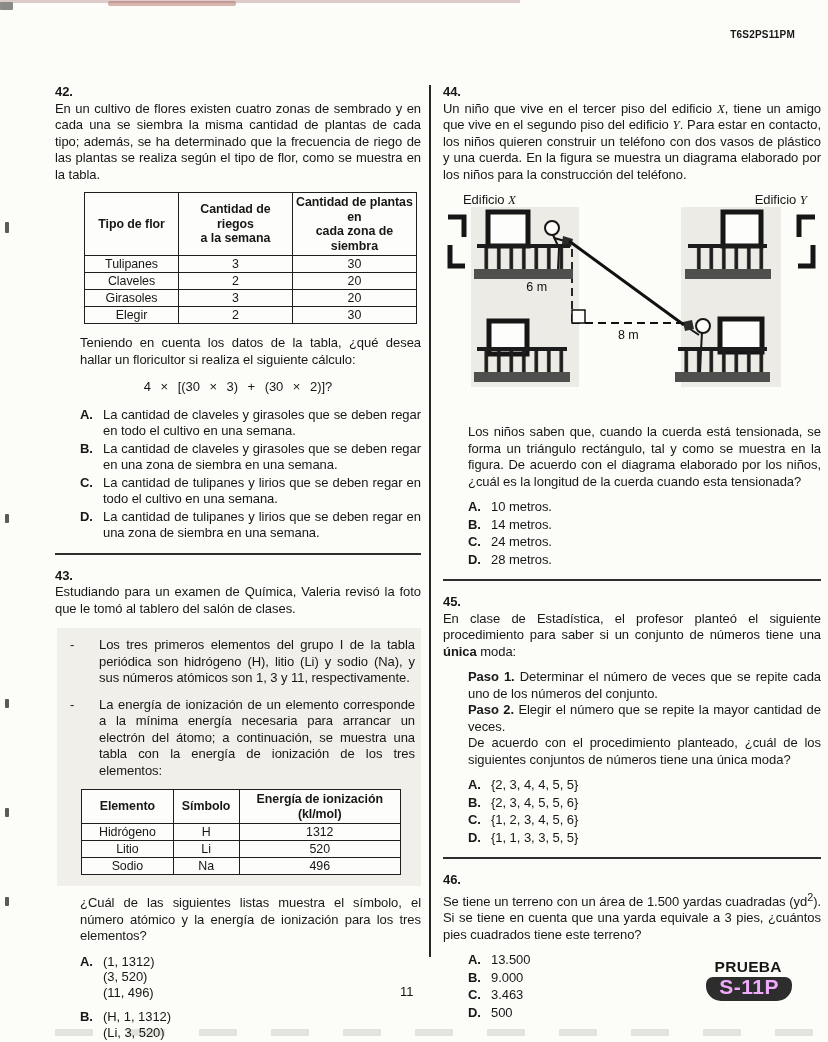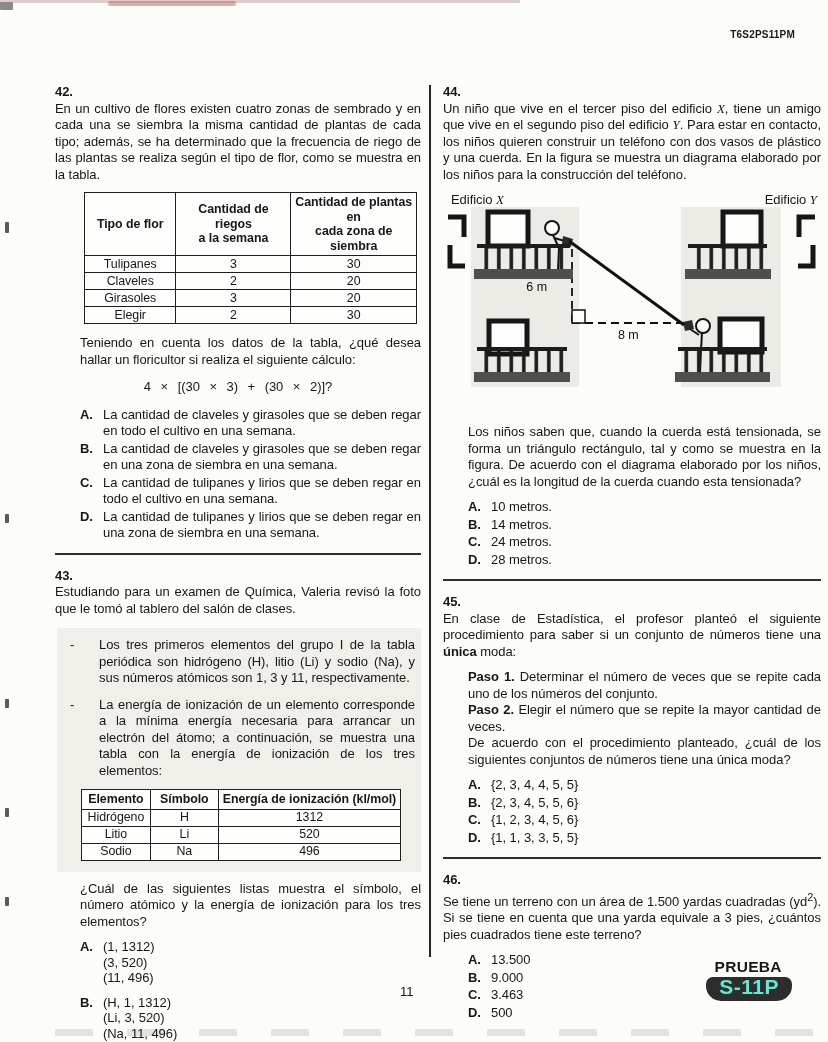--- a/index.html
+++ b/index.html
@@ -21,47 +21,47 @@
   .opt{display:flex;margin-left:25px;margin-bottom:1px;}
   .opt-letter{width:23px;font-weight:700;flex-shrink:0;}
   .opt-text{flex:1;text-align:justify;}
   .opt-lines{flex:1;line-height:15.5px;}
   .opt-block{margin-bottom:9px;}
   .formula{text-align:center;margin:11px 0 11px;word-spacing:6px;}
   .sep{border:none;border-top:2.3px solid #2e2e2e;margin:11px 0 13px;}
   .ital-serif{font-family:"Liberation Serif",serif;font-style:italic;}
   
   table{border-collapse:collapse;font-size:12.4px;background:#fdfdfb;}
-  th,td{border:1.6px solid #1e1e1e;text-align:center;padding:0 5px;}
+  th,td{border:1.6px solid #1e1e1e;text-align:center;padding:0 17px;}
   th{white-space:pre-line;font-weight:700;line-height:14.5px;padding:2px 3px;vertical-align:middle;}
   td{height:16px;line-height:15px;}
   .t42{margin:3px 0 11px 29px;width:333px;}
   .t42 .c1{width:88px;}.t42 .c2{width:115px;}.t42 .c3{width:127px;}
   .t43{margin:4px 4px 4px 20px;width:320px;}
   .t43 .c1{width:62px;}.t43 .c2{width:63px;}.t43 .c3{width:193px;}
   
   .board{background:#f1efe9;padding:9px 6px 7px 4px;margin:11px 0 9px 2px;}
   .bullet{display:flex;margin-bottom:10px;}
   .bullet-dash{width:29px;padding-left:9px;flex-shrink:0;}
   .bullet-text{flex:1;text-align:justify;}
   
   .step{margin:0 0 0 25px;text-align:justify;}
   .bold{font-weight:700;}
   
   .diagram{position:relative;height:224px;margin:3px 0 8px;}
   .bldg-label{position:absolute;top:0;font-size:13px;}
-  .bldg-label-x{left:8px;}
-  .bldg-label-y{right:4px;}
+  .bldg-label-x{left:20px;}
+  .bldg-label-y{right:14px;}
   .diagram svg{position:absolute;left:0;top:15px;}
   
   .header-code{position:absolute;top:27px;right:33px;font-weight:700;font-size:10px;letter-spacing:0.2px;}
   .page-number{position:absolute;top:984px;left:400px;font-weight:400;font-size:13px;}
   .prueba{position:absolute;right:36px;bottom:41px;text-align:center;}
   .prueba-top{font-weight:700;font-size:15.5px;letter-spacing:0.3px;margin-right:2px;}
-  .prueba-badge{margin-top:1px;background:#2d2d2d;color:#5eead4;font-weight:700;font-size:21px;
+  .prueba-badge{margin-top:1px;background:#2d2d2d;color:#f0abfc;font-weight:700;font-size:21px;
         padding:2px 13px 6px;border-radius:7px 7px 15px 15px;letter-spacing:0.5px;}
   
   .art{position:absolute;}
   .art-top-line{left:0;top:0;width:520px;height:3px;background:rgba(150,90,90,0.30);}
   .art-top-smudge{left:108px;top:1px;width:128px;height:5px;background:rgba(170,95,85,0.45);border-radius:2px;}
   .art-corner{left:0;top:2px;width:13px;height:8px;background:#8a8a88;border-radius:1px;}
   .edge-dash{left:5px;width:4px;background:#5a5a58;border-radius:1px;}
   .art-bottom-band{left:55px;top:1029px;width:770px;height:7px;opacity:.55;
       background:repeating-linear-gradient(90deg,#cfcfc9 0 38px,transparent 38px 72px);}
 </style>

